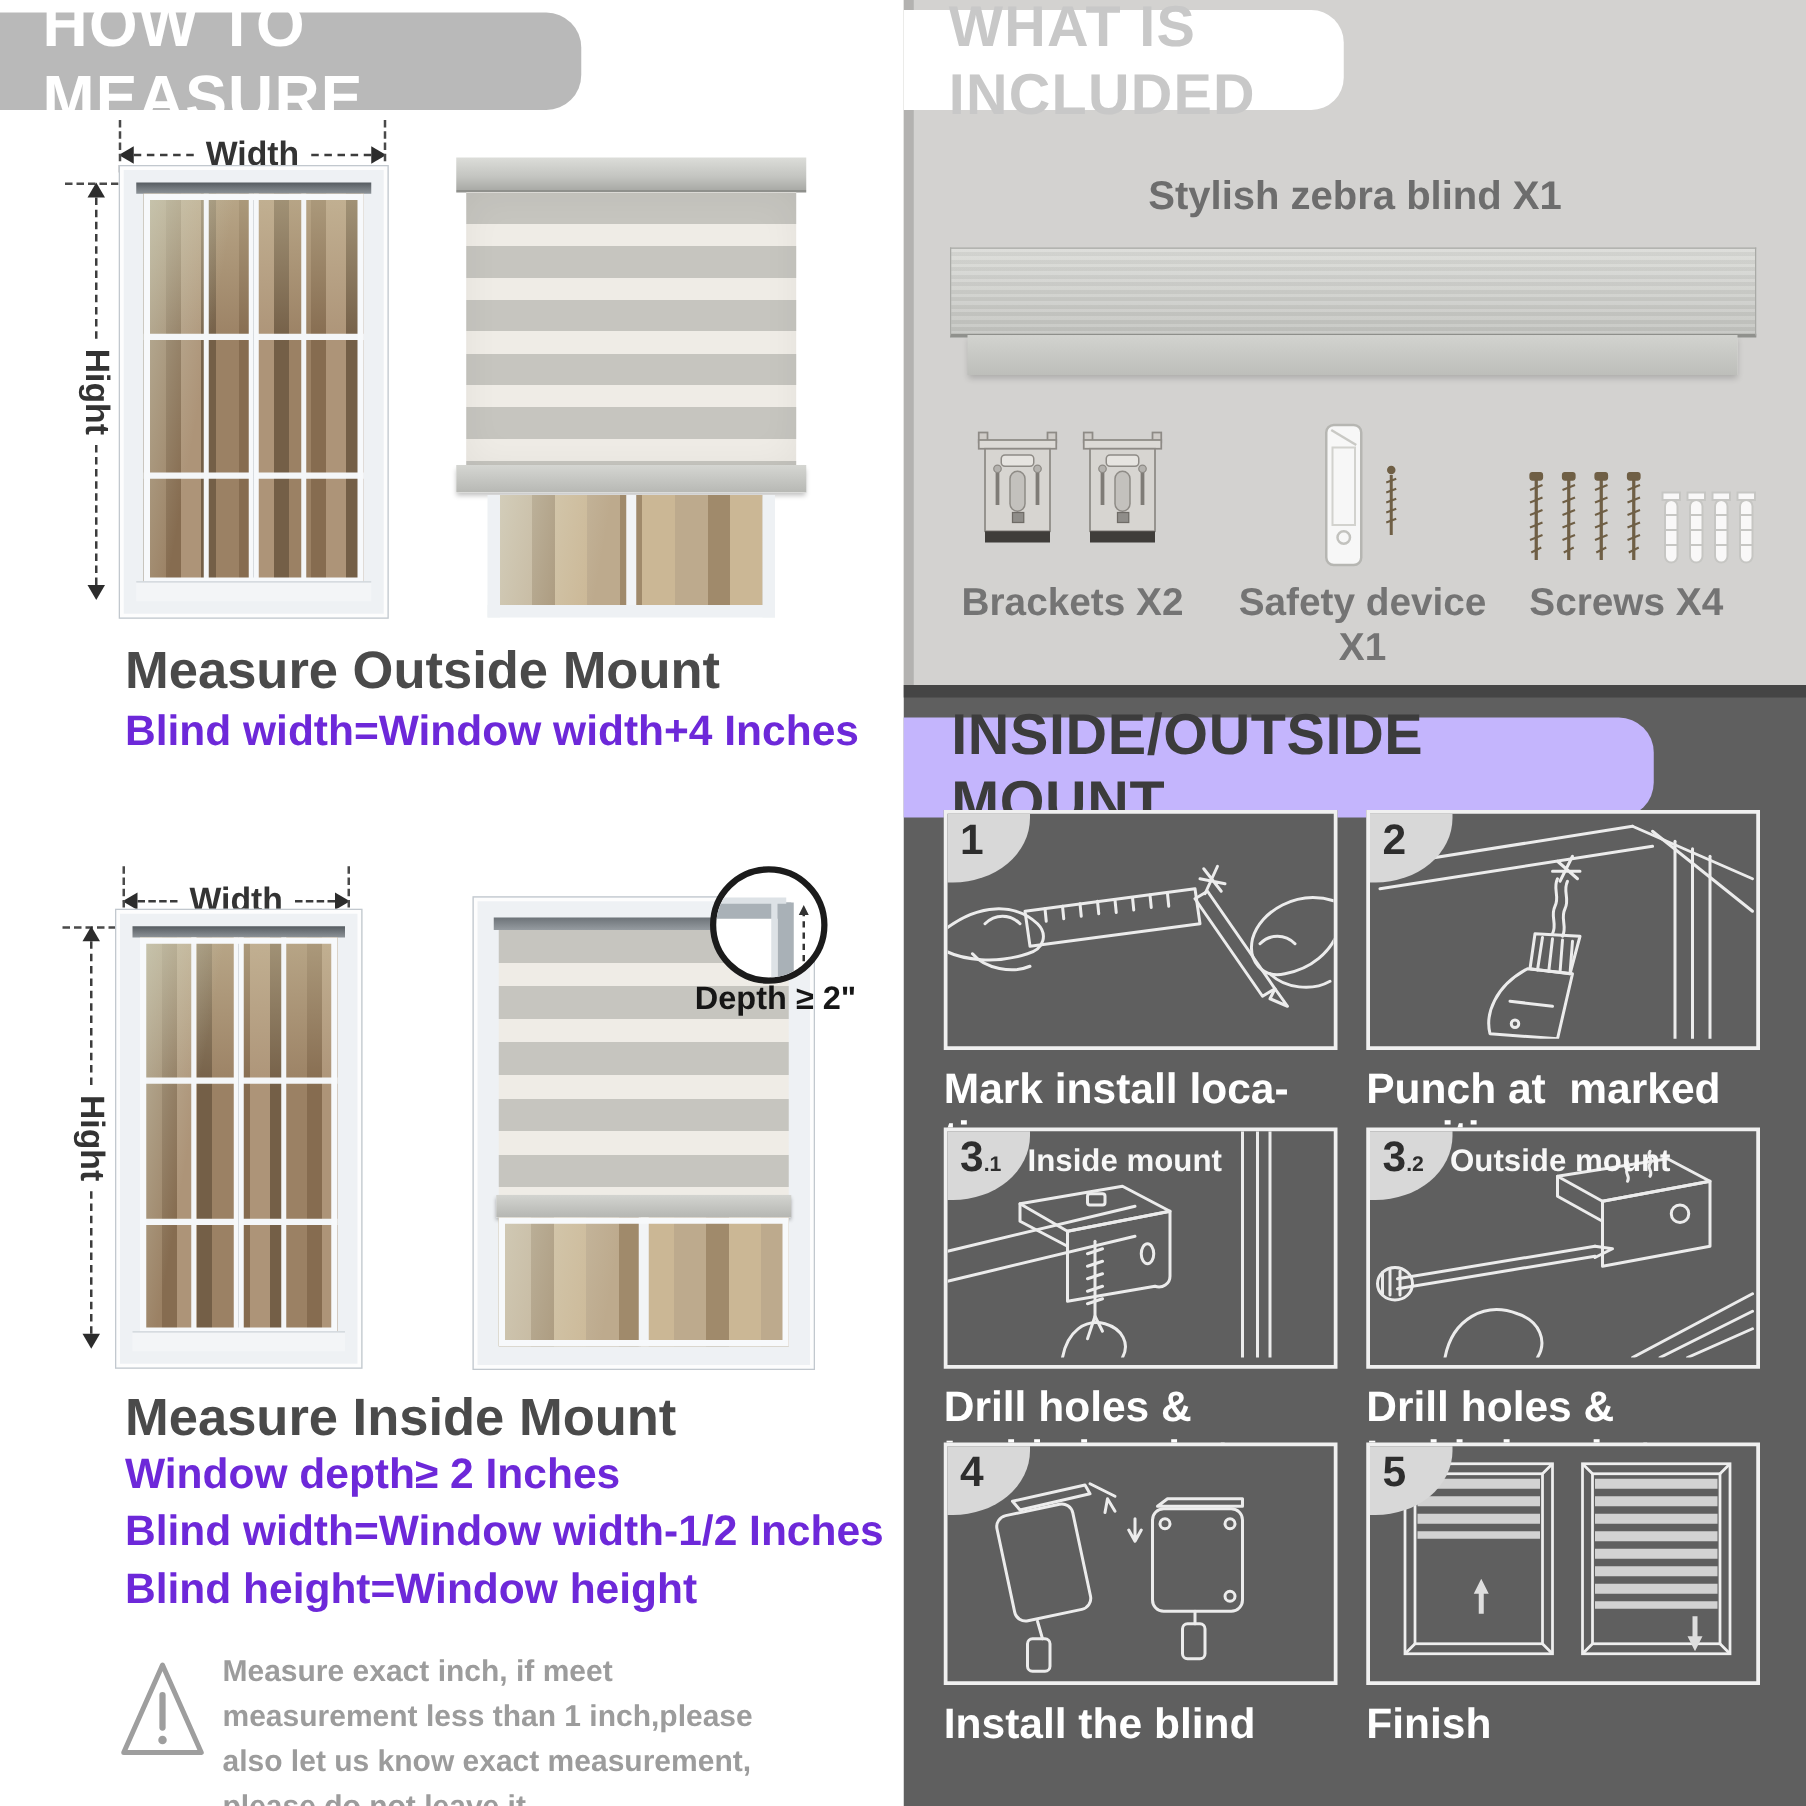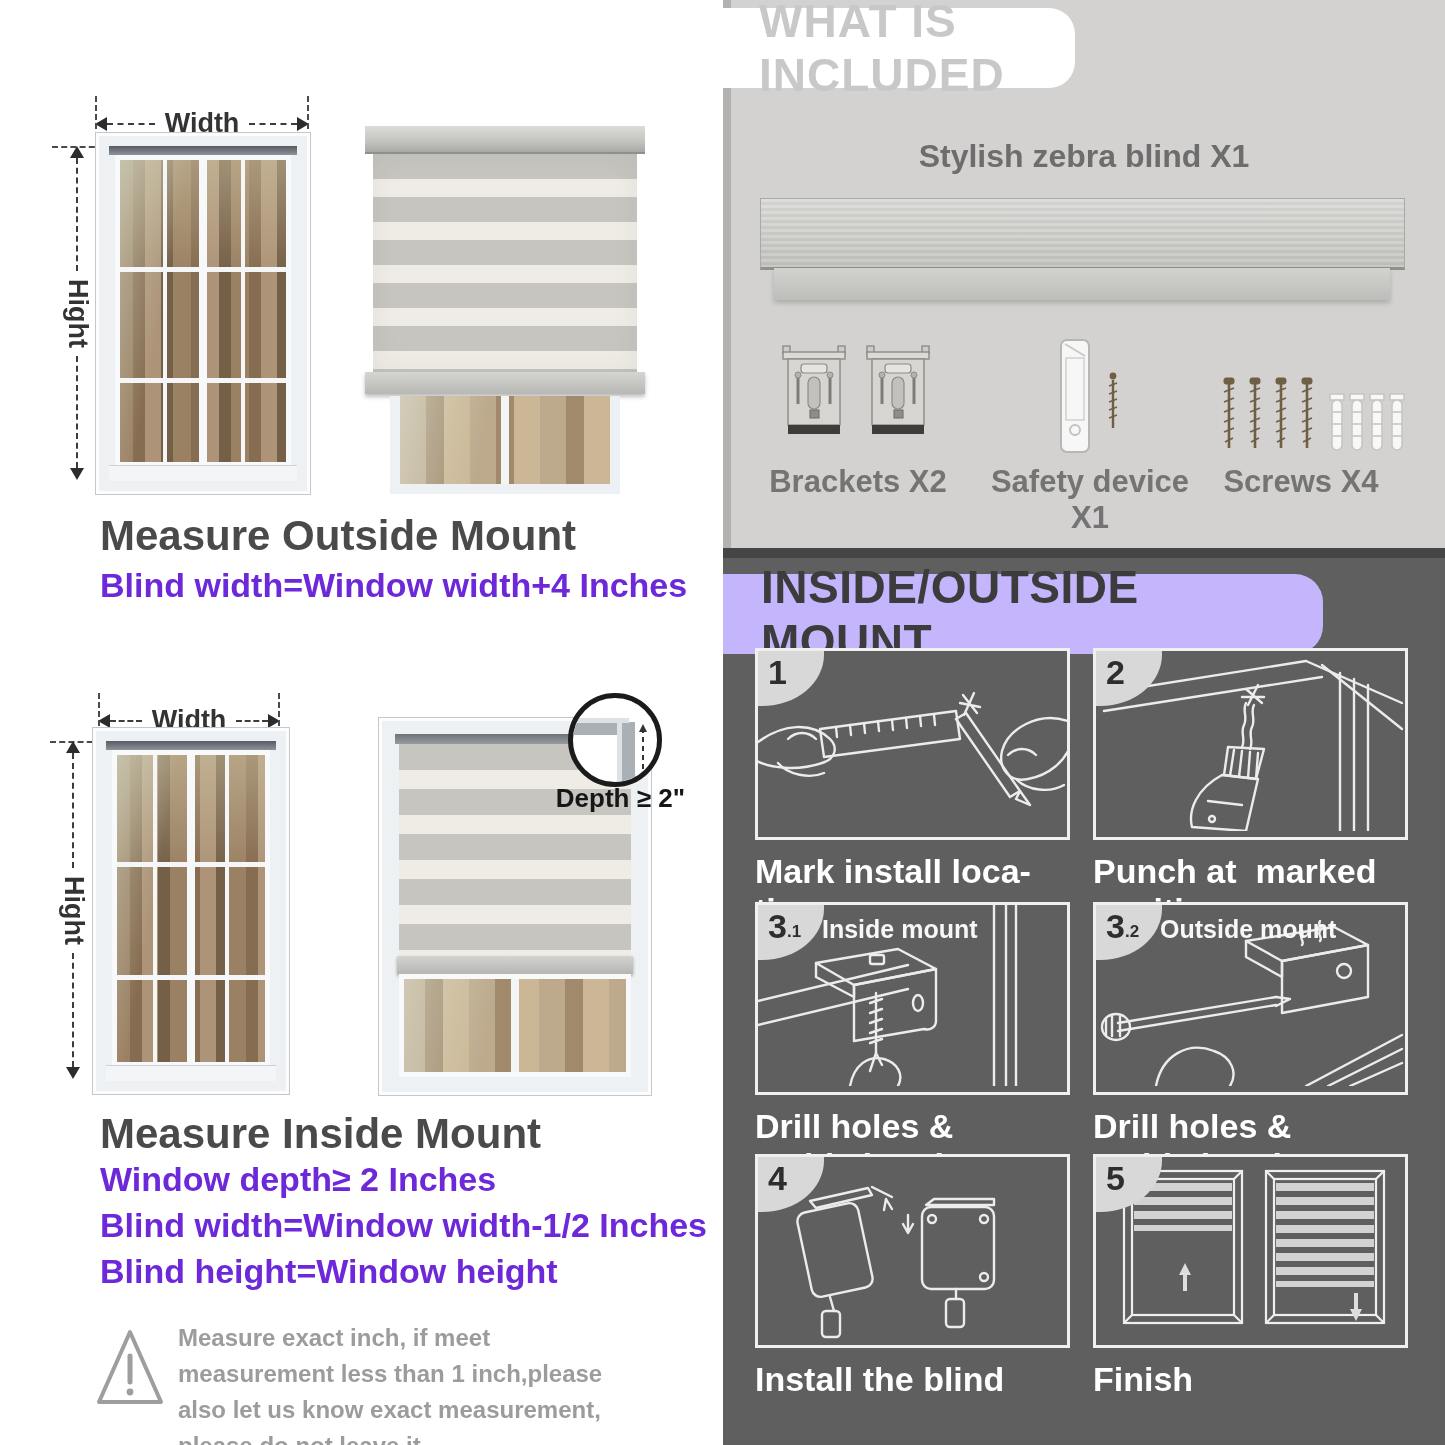--- a/index.html
+++ b/index.html
@@ -102,20 +102,23 @@
   .step .badge .sub{font-size:17px;font-weight:bold;color:#2e2e2e;margin-top:16px;}
   .step .inlabel{position:absolute;left:64px;top:10px;font-size:25px;font-weight:bold;color:#f7f7f7;z-index:3;}
   .step .caption{margin-top:12px;font-size:34px;font-weight:bold;color:#ffffff;white-space:pre-wrap;}
   .step svg.art{display:block;}
 </style>
 </head>
 <body>
 
 <div class="page">
 
+  <div class="htm-banner">
+    <span>HOW TO MEASURE</span>
+  </div>
 
   <div class="harrow" style="left:95px;top:108px;width:214px;">
     <div class="ah-l"></div>
     <div class="line"></div>
     <span class="lbl">Width</span>
     <div class="line"></div>
     <div class="ah-r"></div>
   </div>
   <div class="tickv" style="left:95px;top:96px;height:42px;"></div>
   <div class="tickv" style="left:307px;top:96px;height:42px;"></div>

